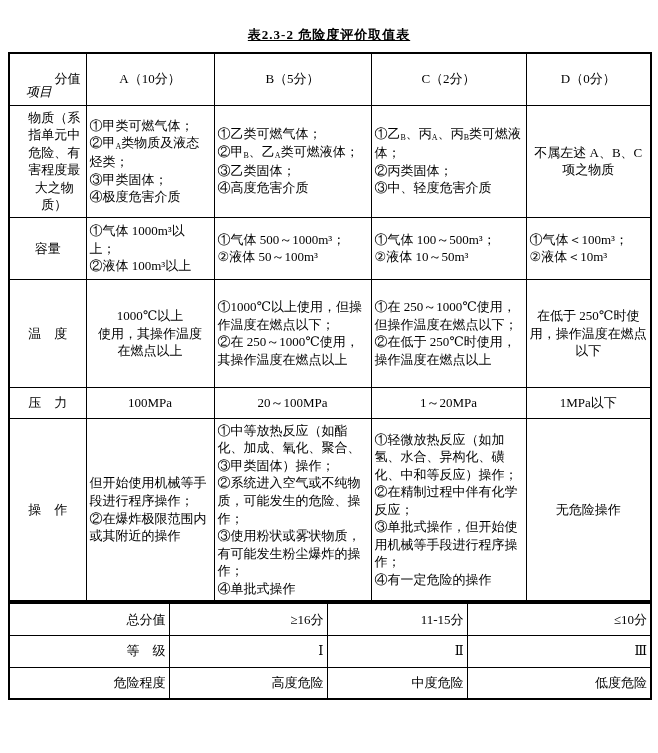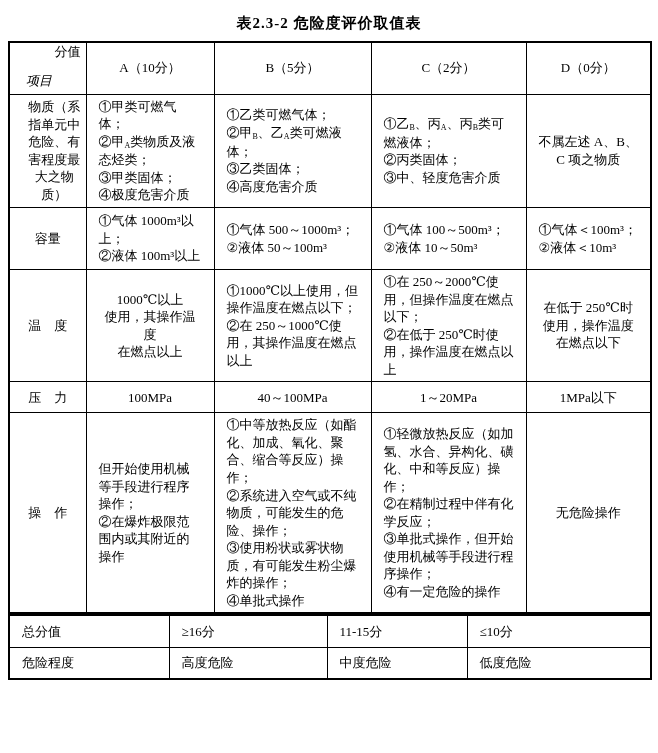--- a/index.html
+++ b/index.html
@@ -1,32 +1,32 @@
 <!DOCTYPE html>
 <html><head>
 <meta charset="utf-8">
 <style>
   html,body{margin:0;padding:0;background:#ffffff;color:#000;}
   body{font-family:"Liberation Serif","DejaVu Serif",serif;}
   .page{width:658px;box-sizing:border-box;padding:6px 8px 10px 8px;background:#fff;}
-  .tbl-title{text-align:center;font-size:15px;font-weight:bold;letter-spacing:1px;margin:8px 0 8px 0;}
+  .tbl-title{text-align:center;font-size:13px;font-weight:bold;letter-spacing:1px;margin:20px 0 8px 0;text-decoration:underline;}
   .tbl-title.second{margin-top:16px;}
   table{border-collapse:collapse;table-layout:fixed;border:2px solid #000;width:642px;}
-  td,th{border:1px solid #000;font-size:13px;line-height:1.35;padding:3px 12px;
+  td,th{border:1px solid #000;font-size:13px;line-height:1.35;padding:3px 3px;
         vertical-align:middle;white-space:pre-line;font-weight:normal;box-sizing:border-box;
         word-break:break-all;}
   th{text-align:center;}
   .center{text-align:center;}
   .left{text-align:left;}
   .rowlabel{text-align:center;padding:3px 3px;}
   .corner{position:relative;height:52px;white-space:normal;padding:0;}
-  .corner .tr{position:absolute;top:0;right:5px;}
+  .corner .tr{position:absolute;top:16px;right:5px;}
   .corner .bl{position:absolute;bottom:4px;left:16px;font-style:italic;}
   sub{font-size:8px;vertical-align:-2px;}
-  #t2 td{height:32px;text-align:left;}
+  #t2 td{height:32px;text-align:right;}
 </style>
 </head>
 <body>
 
 <div class="page">
 
   <div class="tbl-title">表2.3-2  危险度评价取值表</div>
 
   <table id="t1">
     <colgroup>
@@ -75,36 +75,36 @@
           <td class="left">①气体＜100m³；
 ②液体＜10m³</td>
         </tr>
         <tr>
           <td class="rowlabel" style="height: 108px;">温　度</td>
           <td class="center">1000℃以上
 使用，其操作温度
 在燃点以上</td>
           <td class="left">①1000℃以上使用，但操作温度在燃点以下；
 ②在 250～1000℃使用，其操作温度在燃点以上</td>
-          <td class="left">①在 250～2000℃使用，但操作温度在燃点以下；
+          <td class="left">①在 250～1000℃使用，但操作温度在燃点以下；
 ②在低于 250℃时使用，操作温度在燃点以上</td>
           <td class="center">在低于 250℃时使用，操作温度在燃点以下</td>
         </tr>
         <tr>
           <td class="rowlabel" style="height: 31px; text-align: center;">压　力</td>
           <td class="center">100MPa</td>
-          <td class="center">40～100MPa</td>
+          <td class="center">20～100MPa</td>
           <td class="center">1～20MPa</td>
           <td class="center">1MPa以下</td>
         </tr>
         <tr>
           <td class="rowlabel" style="height: 159px;">操　作</td>
           <td class="left">但开始使用机械等手段进行程序操作；
 ②在爆炸极限范围内或其附近的操作</td>
-          <td class="left">①中等放热反应（如酯化、加成、氧化、聚合、缩合等反应）操作；
+          <td class="left">①中等放热反应（如酯化、加成、氧化、聚合、③甲类固体）操作；
 ②系统进入空气或不纯物质，可能发生的危险、操作；
 ③使用粉状或雾状物质，有可能发生粉尘爆炸的操作；
 ④单批式操作</td>
           <td class="left">①轻微放热反应（如加氢、水合、异构化、磺化、中和等反应）操作；
 ②在精制过程中伴有化学反应；
 ③单批式操作，但开始使用机械等手段进行程序操作；
 ④有一定危险的操作</td>
           <td class="center">无危险操作</td>
         </tr>
       </tbody>
@@ -119,20 +119,26 @@
         <col style="width:184px">
     </colgroup>
     <tbody id="t2-body">
         <tr>
           <td>总分值</td>
           <td>≥16分</td>
           <td>11-15分</td>
           <td>≤10分</td>
         </tr>
         <tr>
+          <td>等　级</td>
+          <td>Ⅰ</td>
+          <td>Ⅱ</td>
+          <td>Ⅲ</td>
+        </tr>
+        <tr>
           <td>危险程度</td>
           <td>高度危险</td>
           <td>中度危险</td>
           <td>低度危险</td>
         </tr>
       </tbody>
   </table>
 
 </div>
 

